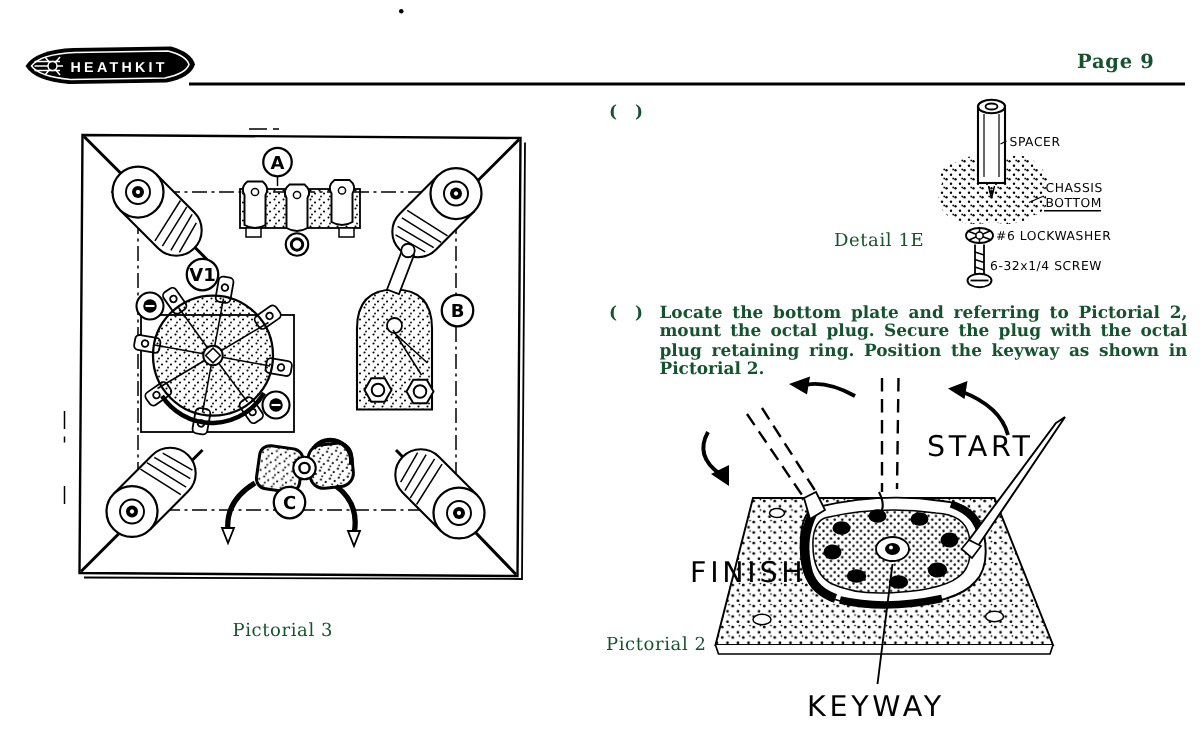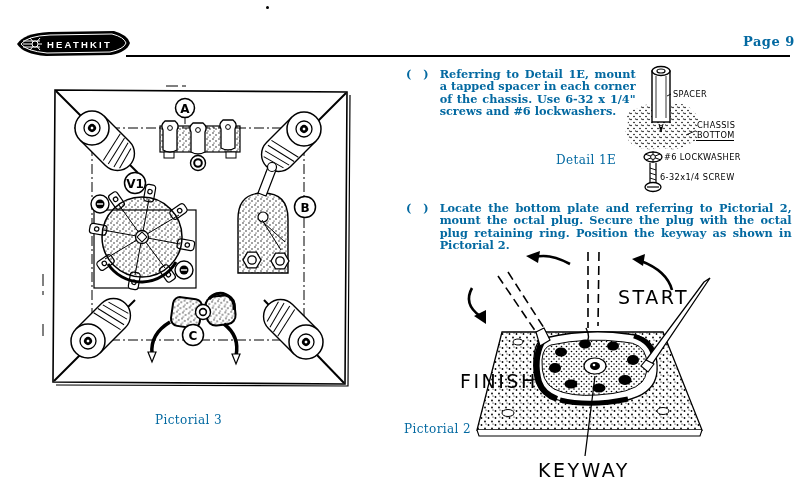--- a/index.html
+++ b/index.html
@@ -1,23 +1,23 @@
 <!DOCTYPE html>
 <html><head>
 <meta charset="utf-8">
 <style>
   * { margin:0; padding:0; box-sizing:border-box; }
   html,body { background:#e8e8e8; }
   .page {
     position:relative; width:800px; height:492px;
-    background:#ffffff; color:#0369a1; overflow:hidden;
+    background:#ffffff; color:#14532d; overflow:hidden;
     font-family:"DejaVu Serif", serif;
   }
   .abs { position:absolute; }
-  .pgnum { font-weight:bold; font-size:13px; letter-spacing:.5px;margin-left:25px; }
+  .pgnum { font-weight:bold; font-size:13px; letter-spacing:.5px; }
   .rule { background:#000; height:2px; }
   .caption { font-weight:normal; font-size:12px; letter-spacing:.4px; white-space:nowrap; }
   .inst { display:flex; gap:7px; font-weight:bold; font-size:11.3px; line-height:12.3px; }
   .inst .cb { white-space:nowrap; letter-spacing:4px; }
   .inst .txt { text-align:justify; }
   .dot-artifact { width:3px; height:3px; background:#000; border-radius:50%; }
   svg { display:block; }
   svg text { font-family:"DejaVu Sans", sans-serif; fill:#000; }
   svg .lbl-sm { font-size:8.2px; letter-spacing:.4px; }
   svg .lbl-big { font-size:19px; letter-spacing:2.5px; }
@@ -197,21 +197,20 @@
       <circle cx="165" cy="228" r="7.5" fill="#fff" stroke="#000" stroke-width="1.4"></circle>
       <circle cx="165" cy="228" r="3.4" fill="#fff" stroke="#000" stroke-width="1.6"></circle>
       <circle cx="155" cy="251" r="10.5" fill="#fff" stroke="#000" stroke-width="1.5"></circle>
       <text x="155" y="255.5" class="circ-lbl">C</text>
     </g>
   </svg>
   <div class="abs caption" style="left:155px;top:413px">Pictorial 3</div>
 
   <div class="abs inst" style="left:406px;top:68px;width:236px">
     <span class="cb">( )</span>
-    <div class="txt" style="width:196px">Referring to Detail 1E, mount a tapped spacer in each corner of the chassis. Use 6-32 x 1/4" screws and #6 lockwashers.</div>
   </div>
 
   <svg class="abs" style="left:618px;top:58px" width="182" height="142" viewBox="0 0 182 142">
     <defs>
       <pattern id="d1dots" width="6" height="6" patternUnits="userSpaceOnUse">
         <circle cx="1" cy="1.5" r="0.8" fill="#000"></circle>
           <circle cx="4" cy="4.5" r="0.8" fill="#000"></circle>
           <circle cx="5.5" cy="1" r="0.6" fill="#000"></circle>
       </pattern>
     </defs>

